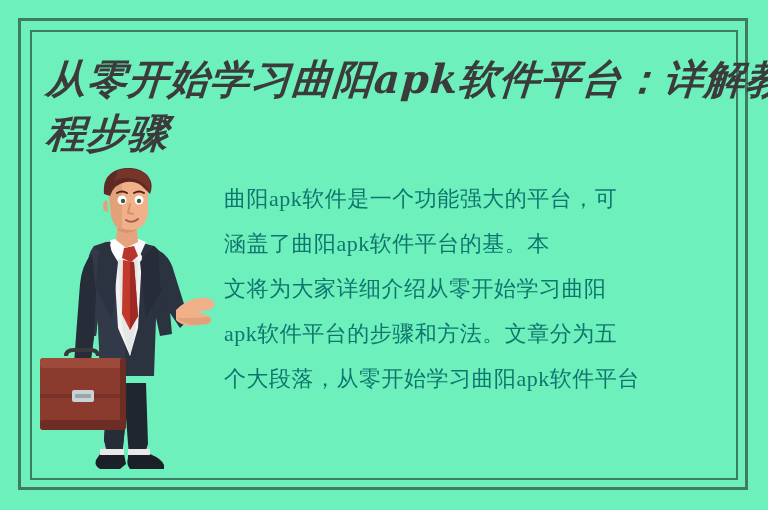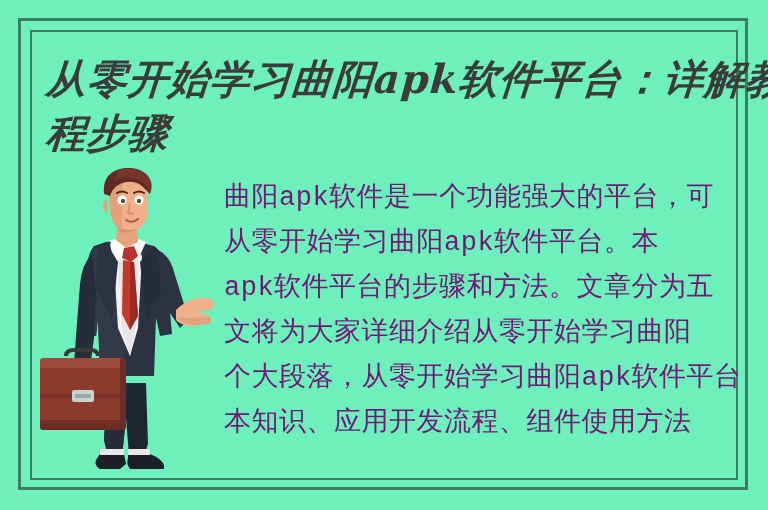--- a/index.html
+++ b/index.html
@@ -80,23 +80,23 @@
   }
 
   
   .body-block {
     position: absolute;
     left: 224px;
     top: 176px;
     width: 514px;
   }
   .body-line {
-    color: #701a75;
-    font-family: Liberation Mono, monospace;
-    font-size: 27px;
+    color: #0f766e;
+    font-family: Liberation Serif, serif;
+    font-size: 22px;
     line-height: 45px;
     letter-spacing: 0.5px;
     white-space: nowrap;
   }
 </style>
 </head>
 <body>
 
 <div id="poster">
 
@@ -177,20 +177,19 @@
       <rect x="6" y="226" width="84" height="4" fill="#7a3329"></rect>
       <rect x="6" y="252" width="84" height="10" rx="3" fill="#6e2d24"></rect>
       <rect x="38" y="222" width="22" height="12" rx="2" fill="#c9d2d6"></rect>
       <rect x="41" y="226" width="16" height="4" rx="1" fill="#9aa5aa"></rect>
       <rect x="86" y="190" width="6" height="72" rx="3" fill="#6e2d24"></rect>
     </svg>
   </div>
 
   <div class="body-block">
     <div class="body-line">曲阳apk软件是一个功能强大的平台，可</div>
-    <div class="body-line">从零开始学习曲阳apk软件平台。本</div>
+    <div class="body-line">涵盖了曲阳apk软件平台的基。本</div>
+    <div class="body-line">文将为大家详细介绍从零开始学习曲阳</div>
     <div class="body-line">apk软件平台的步骤和方法。文章分为五</div>
-    <div class="body-line">文将为大家详细介绍从零开始学习曲阳</div>
     <div class="body-line">个大段落，从零开始学习曲阳apk软件平台</div>
-    <div class="body-line">本知识、应用开发流程、组件使用方法</div>
   </div>
 
 </div>
 
 </body></html>

